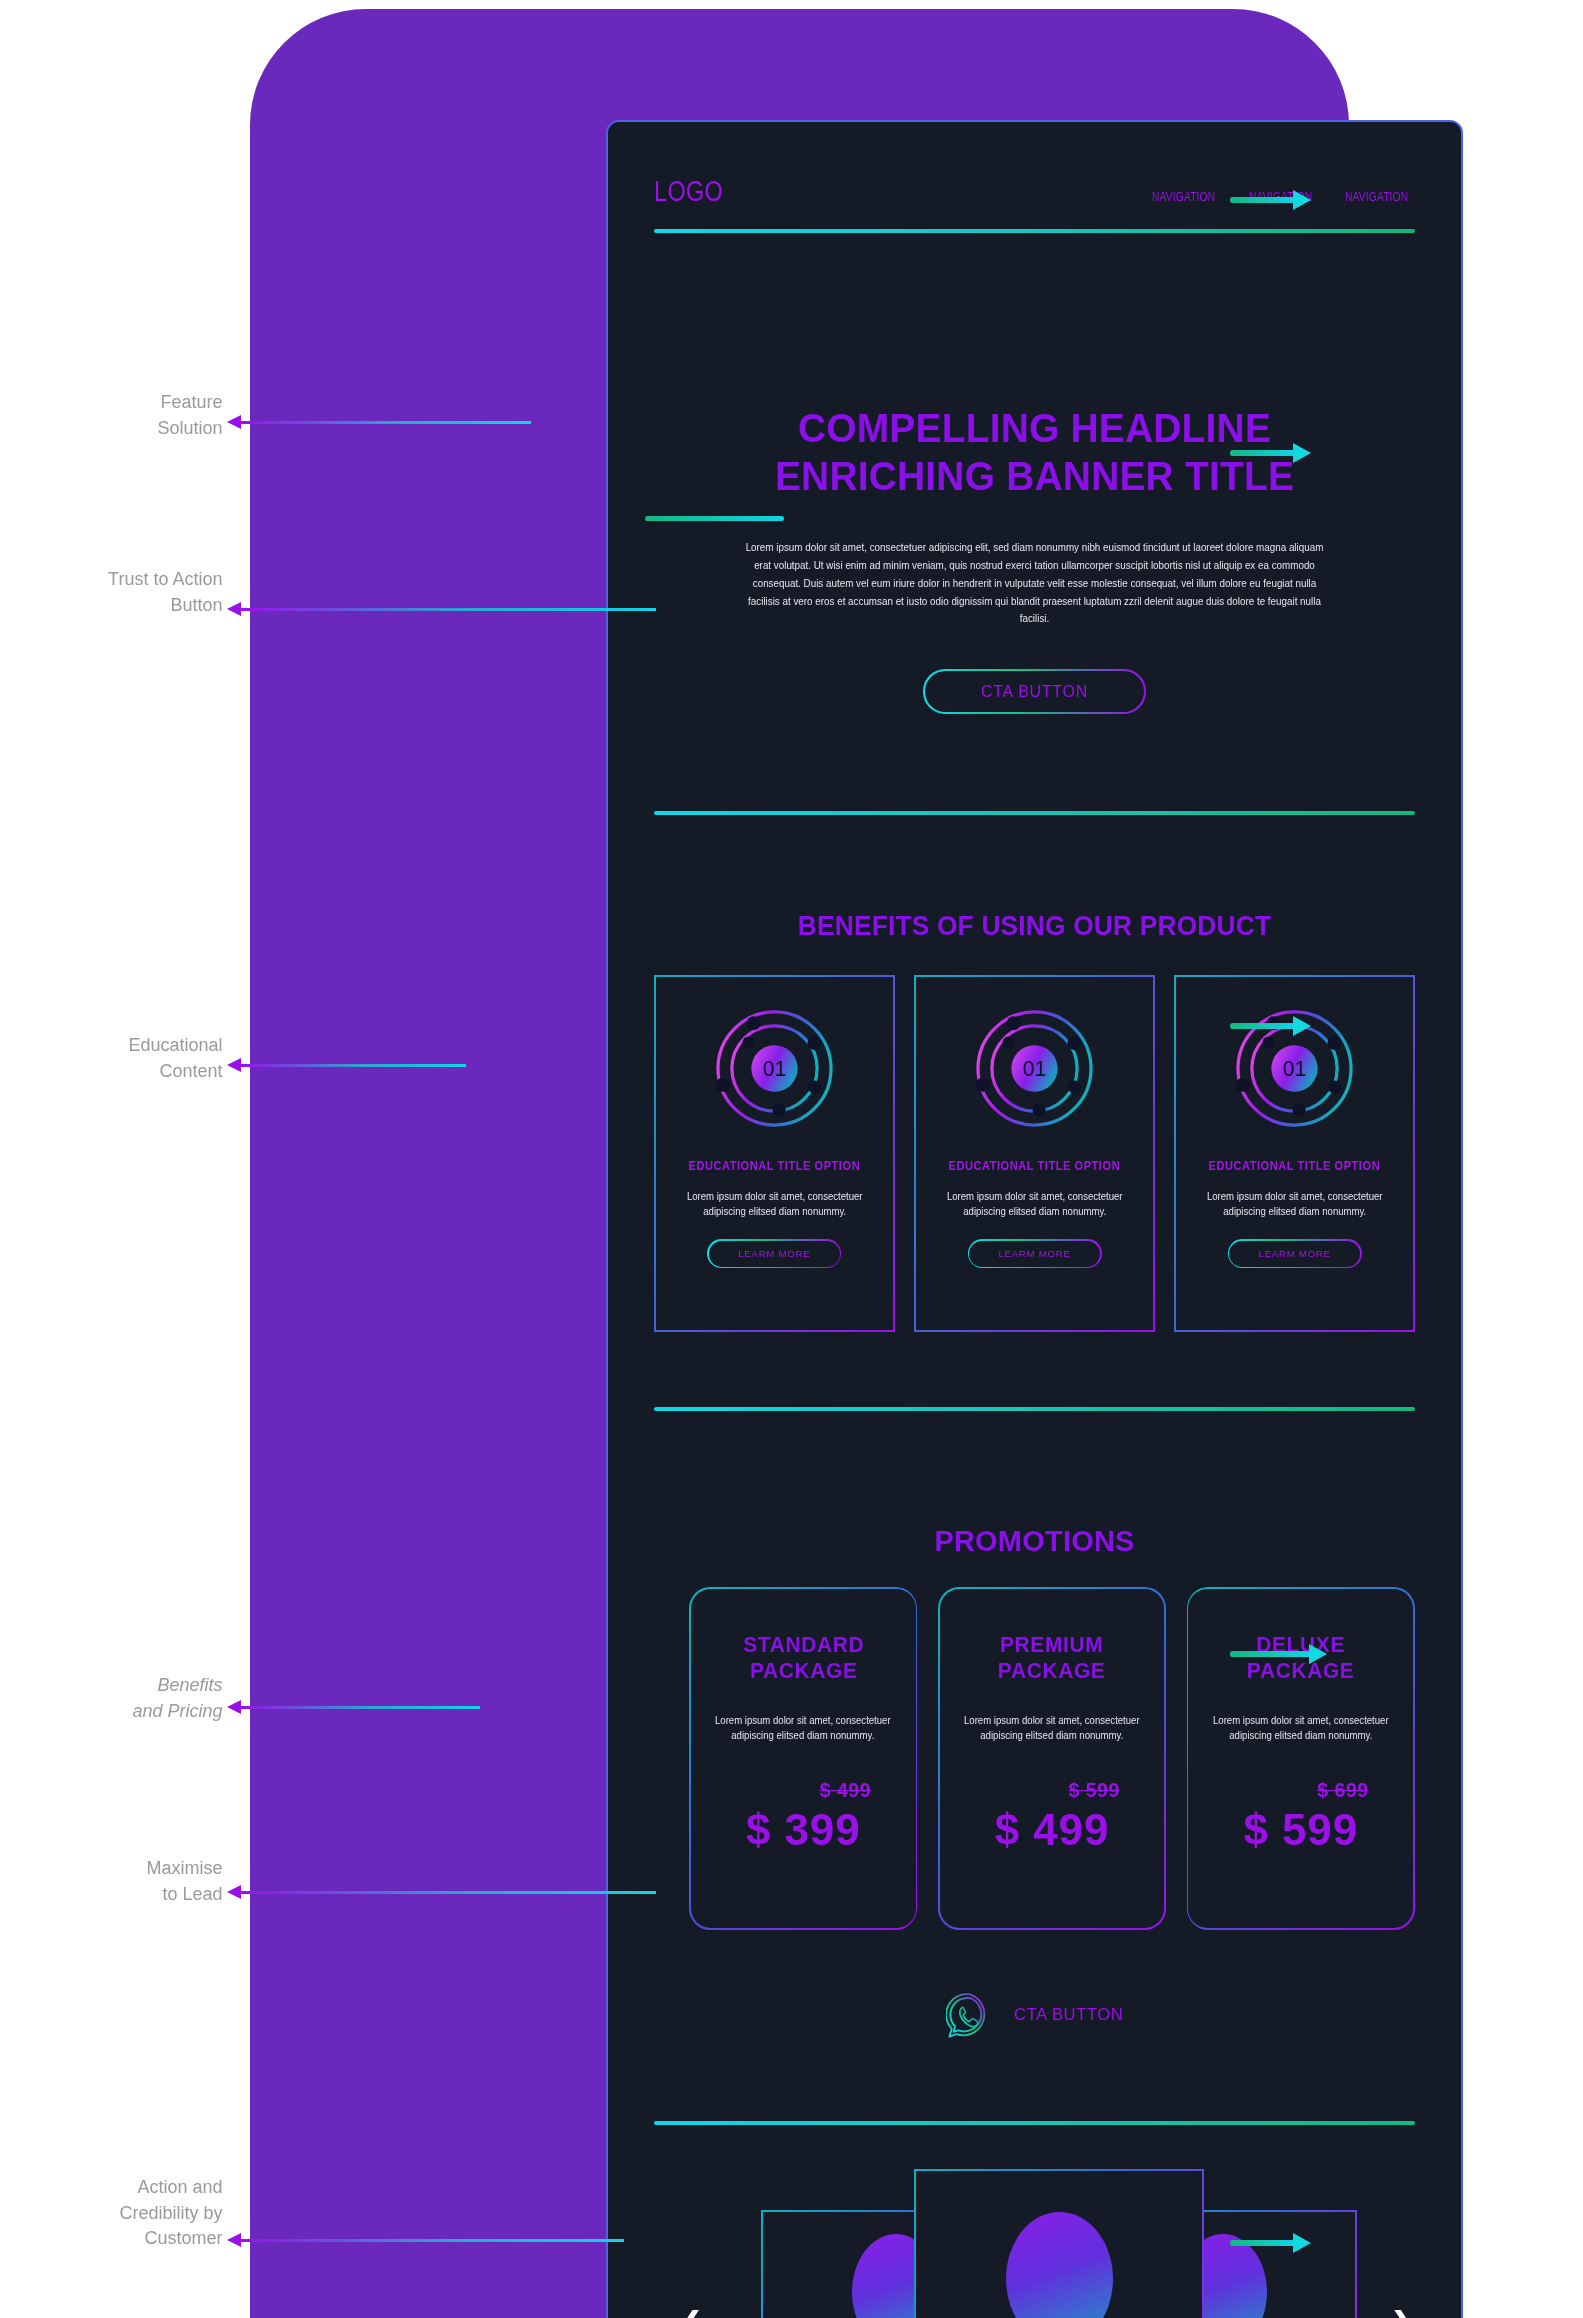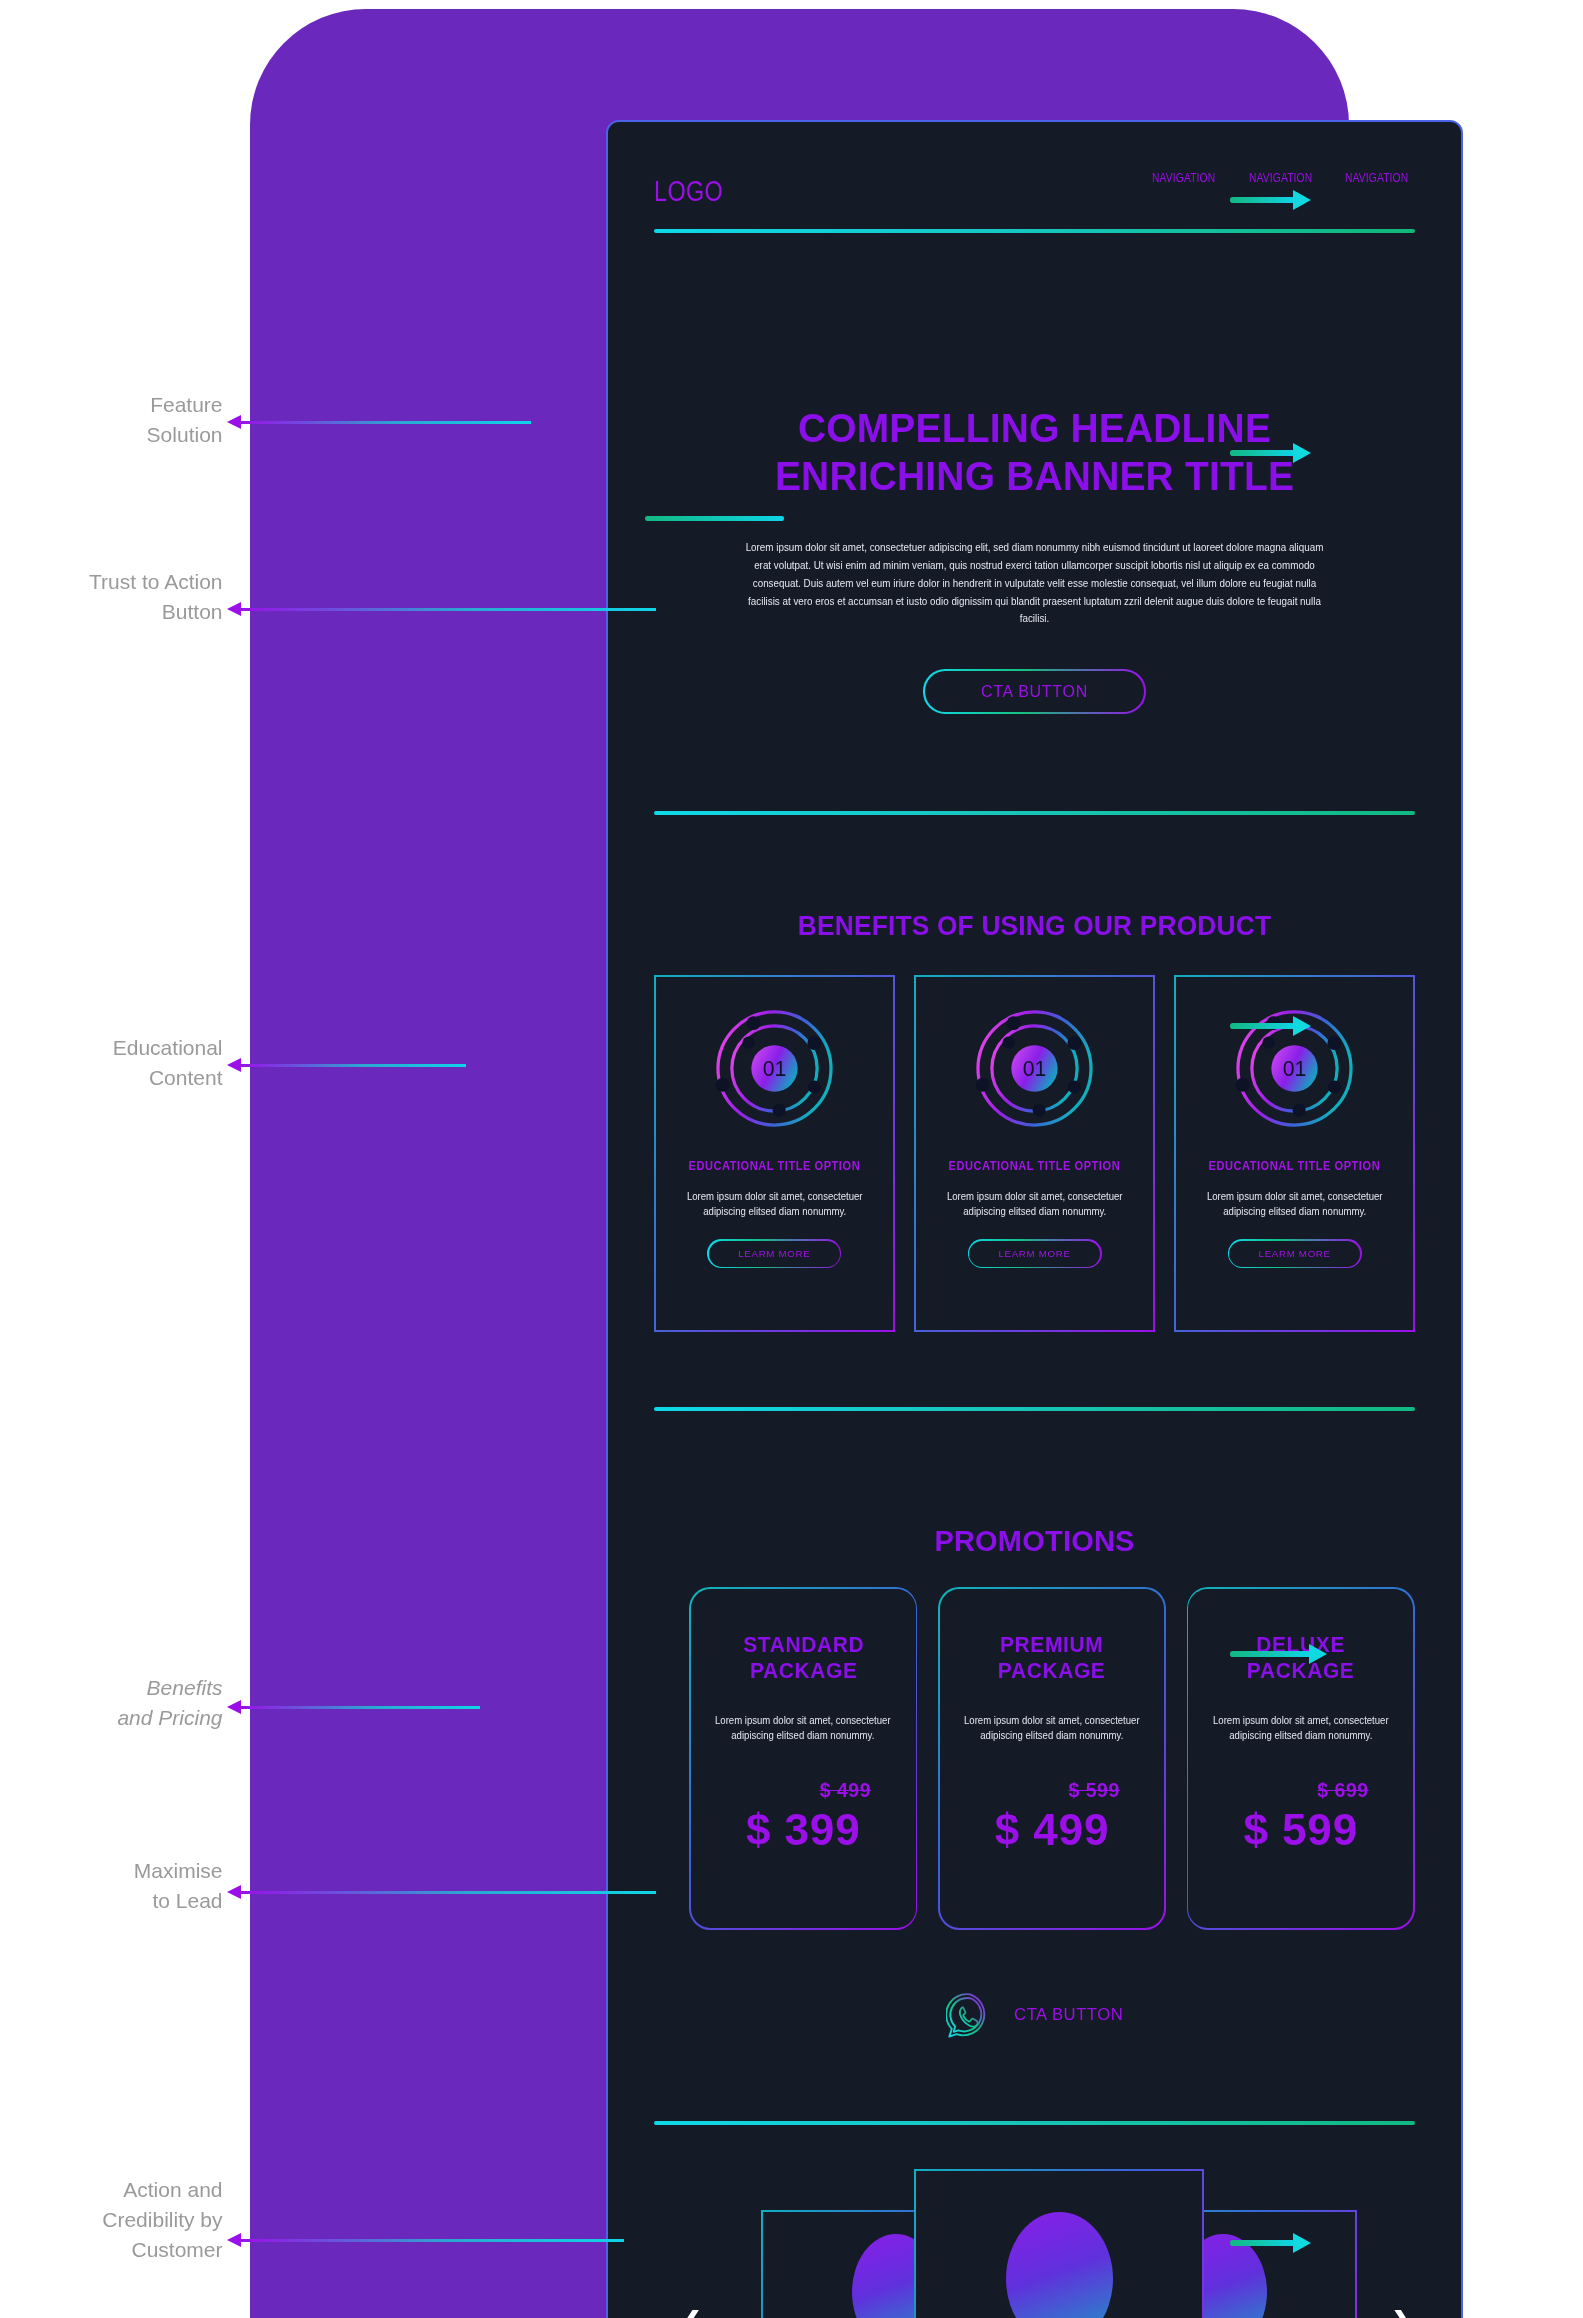--- a/index.html
+++ b/index.html
@@ -52,21 +52,21 @@
     position: absolute; left: 0; top: 10.2px;
     font-size: 30px;
     font-weight: 400;
     color: #9B0FE8;
     letter-spacing: 0.5px;
     font-family: "Liberation Sans Narrow", "Liberation Sans", sans-serif;
     transform: scaleX(0.78);
     transform-origin: left center;
   }
   #main-nav {
-    position: absolute; right: 0; top: 7px;
+    position: absolute; right: 0; top: 26px;
     display: flex; gap: 19px;
   }
   .nav-item {
     font-size: 12.5px;
     color: #9B0FE8;
     letter-spacing: 0.2px;
     font-weight: 400;
     transform: scaleX(0.82);
   }
   #header-rule {
@@ -297,21 +297,21 @@
     cursor: pointer;
     user-select: none;
     line-height: 1;
   }
   #carousel-prev { left: 71px; top: 139px; }
   #carousel-next { left: 782px; top: 139px; }
 
   
   .annotation-label {
     position: absolute;
-    font-size: 21px;
+    font-size: 18px;
     line-height: 1.42;
     color: #9A9A9A;
     text-align: right;
     font-weight: 300;
     font-family: "Liberation Sans Narrow", "Liberation Sans", sans-serif;
   }
   .annot-arrow-left {
     position: absolute;
     height: 3.2px;
     background: linear-gradient(270deg, #0FD5E8 0%, #2BA8D0 45%, #9B0FE8 100%);

